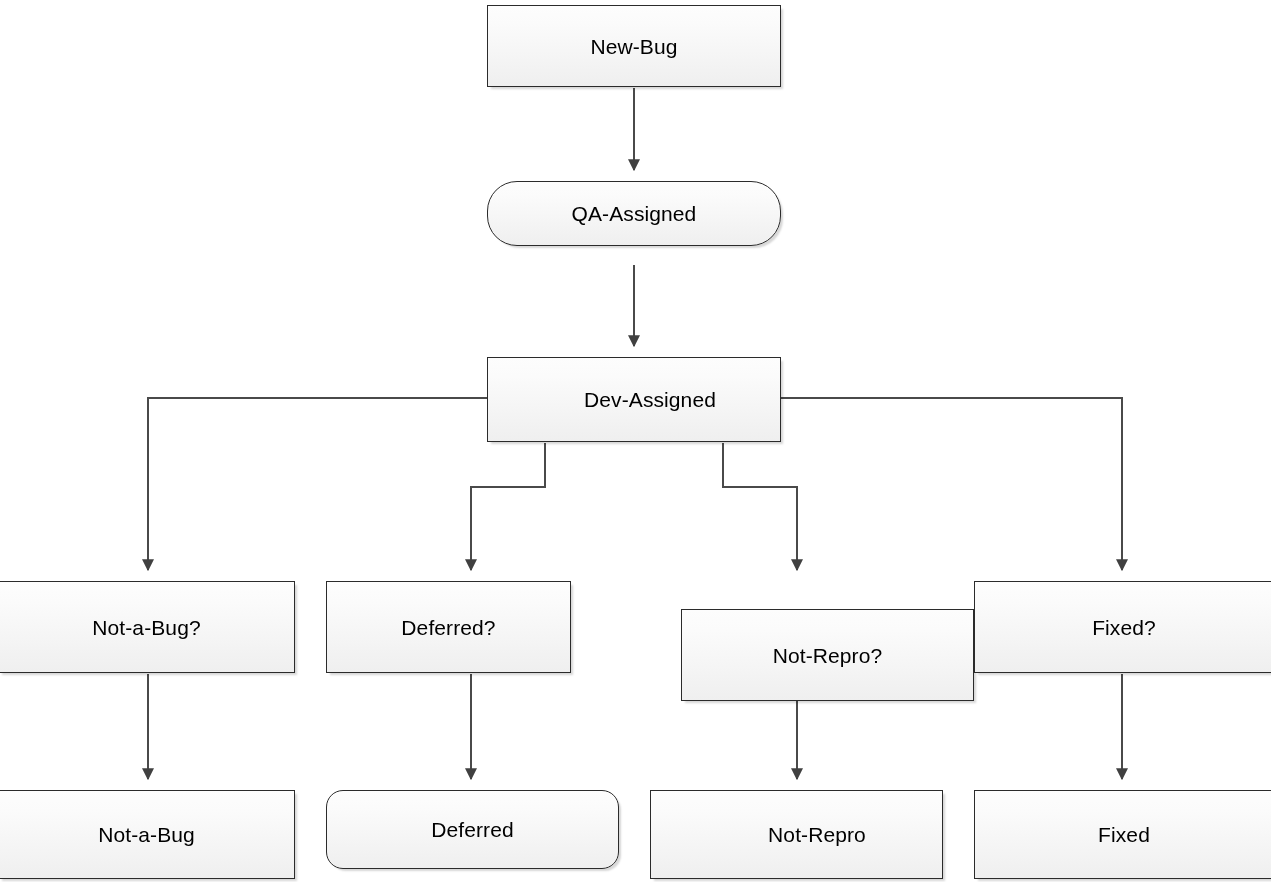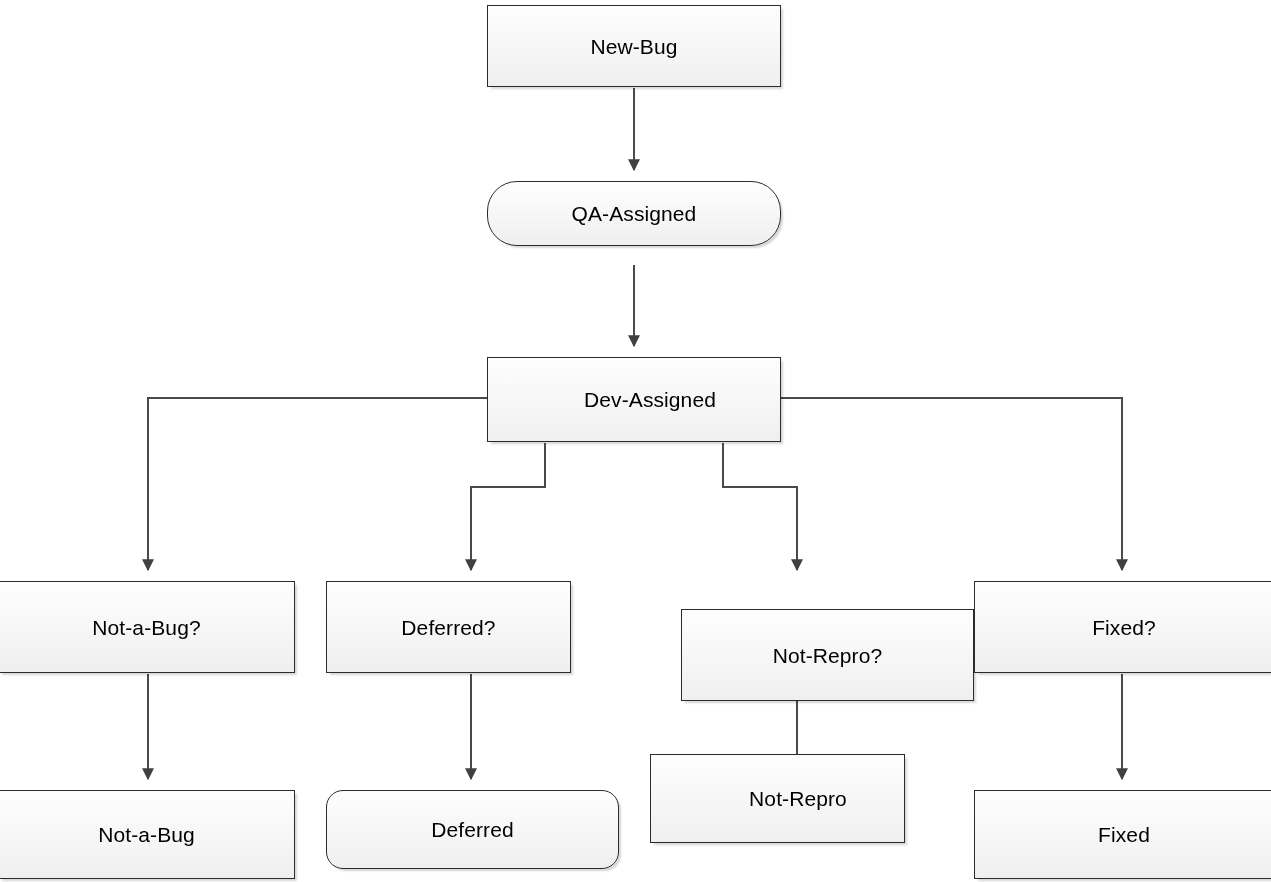--- a/index.html
+++ b/index.html
@@ -93,21 +93,21 @@
       </div>
       <div class="node" style="left: 974px; top: 581px; width: 300px; height: 92px;">
         <span class="node-label">Fixed?</span>
       </div>
       <div class="node" style="left: -2px; top: 790px; width: 297px; height: 89px;">
         <span class="node-label">Not-a-Bug</span>
       </div>
       <div class="node" style="left: 326px; top: 790px; width: 293px; height: 79px; border-radius: 17px;">
         <span class="node-label">Deferred</span>
       </div>
-      <div class="node" style="left: 650px; top: 754px; width: 255px; height: 89px; padding-left: 41px;">
+      <div class="node" style="left: 650px; top: 790px; width: 293px; height: 89px; padding-left: 41px;">
         <span class="node-label">Not-Repro</span>
       </div>
       <div class="node" style="left: 974px; top: 790px; width: 300px; height: 89px;">
         <span class="node-label">Fixed</span>
       </div>
     </div>
 
 </div>
 
 </body></html>

